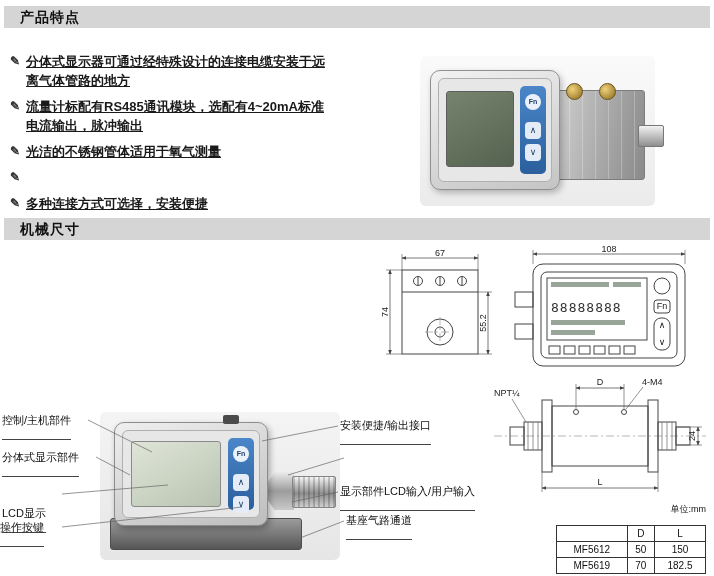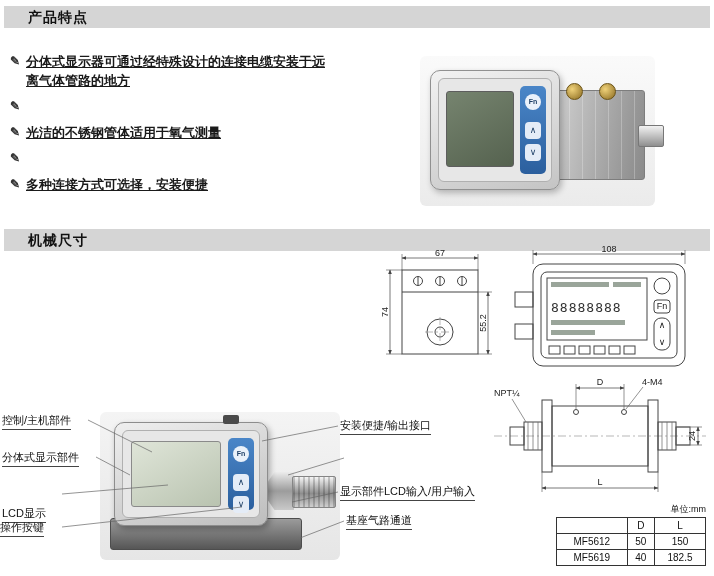--- a/index.html
+++ b/index.html
@@ -1,23 +1,23 @@
 <!DOCTYPE html>
 <html><head>
 <meta charset="utf-8">
 <style>
   html,body{margin:0;padding:0;background:#fff;}
   .page{position:relative;width:714px;height:576px;background:#fff;overflow:hidden;
         font-family:"Liberation Sans",sans-serif;border-bottom:2px solid #1a1a1a;}
 
   
   .bar{position:absolute;left:4px;right:4px;height:22px;background:#d5d5d5;
-       font-size:14px;font-weight:bold;line-height:22px;padding-left:24px;color:#111;letter-spacing:1px;}
+       font-size:14px;font-weight:bold;line-height:22px;padding-left:16px;color:#111;letter-spacing:1px;}
   .bar.b1{top:6px}
-  .bar.b2{top:229px}
+  .bar.b2{top:218px}
 
   
   .features{position:absolute;left:10px;top:52px;width:340px;}
   .feature{display:flex;margin-bottom:7px;font-size:13px;line-height:19px;color:#1a1a1a;font-weight:600;}
   .fi{flex:0 0 16px;font-size:12px;color:#333;}
   .ftext{width:305px;text-decoration:underline;}
 
   
   .photo-top{position:absolute;left:420px;top:56px;width:235px;height:150px;
              background:linear-gradient(180deg,#fafafa,#ebebeb);border-radius:6px;}
@@ -60,59 +60,60 @@
   .steel-assy{position:absolute;left:168px;top:56px;width:68px;height:46px;}
   .hexnut{position:absolute;left:0;top:4px;width:26px;height:38px;
         background:linear-gradient(180deg,#ececec,#9c9c9c 50%,#c9c9c9);
         clip-path:polygon(25% 0,100% 0,100% 100%,25% 100%,0 75%,0 25%);}
   .cyl{position:absolute;left:24px;top:8px;width:42px;height:30px;border:1px solid #858585;border-radius:2px;
         background:linear-gradient(180deg,#f5f5f5,#8e8e8e 55%,#cfcfcf);}
   .threads{position:absolute;left:0;top:0;right:0;bottom:0;
         background:repeating-linear-gradient(90deg,rgba(0,0,0,.18) 0 2px,transparent 2px 5px);}
 
   
-  .callout{position:absolute;font-size:11px;color:#111;border-bottom:1px solid #444;padding-bottom:1px;white-space:nowrap;}
+  .callout{position:absolute;font-size:11px;color:#111;border-bottom:1px solid #444;padding-bottom:11px;white-space:nowrap;}
   .cl1{left:2px;top:413px}.cl2{left:2px;top:450px}.cl3{left:2px;top:506px}.cl4{left:0;top:520px}
   .cr1{left:340px;top:418px}.cr2{left:346px;top:450px}.cr3{left:340px;top:484px}.cr4{left:346px;top:513px}
   .leads{position:absolute;left:0;top:405px;pointer-events:none;}
 
   
   .svg-front{position:absolute;left:378px;top:246px;}
   .svg-face{position:absolute;left:505px;top:244px;}
   .svg-body{position:absolute;left:490px;top:372px;}
   svg rect,svg circle,svg line,svg path{fill:none;stroke:#444;stroke-width:1;}
   svg .thin{stroke:#666;stroke-width:.7;}
   svg .dim{stroke:#555;stroke-width:.8;}
   svg .cline{stroke:#999;stroke-width:.7;stroke-dasharray:8 3 2 3;}
   svg .fillbar{fill:#9aa59a;stroke:none;}
   svg text{fill:#222;font-size:9px;stroke:none;font-family:"Liberation Sans",sans-serif;}
   svg text.seg{font-family:"DejaVu Sans Mono",monospace;font-size:13px;fill:#333;letter-spacing:1px;}
 
   
   .size-table{position:absolute;left:556px;top:503px;width:150px;font-size:10px;color:#111;}
-  .unit-note{text-align:right;font-size:9px;margin-bottom:1px;}
+  .unit-note{text-align:right;font-size:9px;margin-bottom:9px;}
   .size-table table{border-collapse:collapse;width:100%;}
   .size-table td,.size-table th{border:1px solid #333;height:15px;text-align:center;padding:0 2px;font-weight:normal;}
 </style>
 </head>
 <body>
 
 <div class="page">
 
   <div class="bar b1">
     <span>产品特点</span>
   </div>
 
   <div class="features">
     <div class="feature">
       <span class="fi">✎</span>
       <span class="ftext">分体式显示器可通过经特殊设计的连接电缆安装于远离气体管路的地方</span>
     </div>
     <div class="feature">
       <span class="fi">✎</span>
+      <span class="ftext">流量计标配有RS485通讯模块，选配有4~20mA标准电流输出，脉冲输出</span>
     </div>
     <div class="feature">
       <span class="fi">✎</span>
       <span class="ftext">光洁的不锈钢管体适用于氧气测量</span>
     </div>
     <div class="feature">
       <span class="fi">✎</span>
     </div>
     <div class="feature">
       <span class="fi">✎</span>
@@ -299,20 +300,20 @@
         <th>D</th>
         <th>L</th>
       </tr>
       <tr>
         <td>MF5612</td>
         <td>50</td>
         <td>150</td>
       </tr>
       <tr>
         <td>MF5619</td>
-        <td>40</td>
+        <td>70</td>
         <td>182.5</td>
       </tr>
     </tbody>
       </table>
   </div>
 
 </div>
 
 </body></html>

